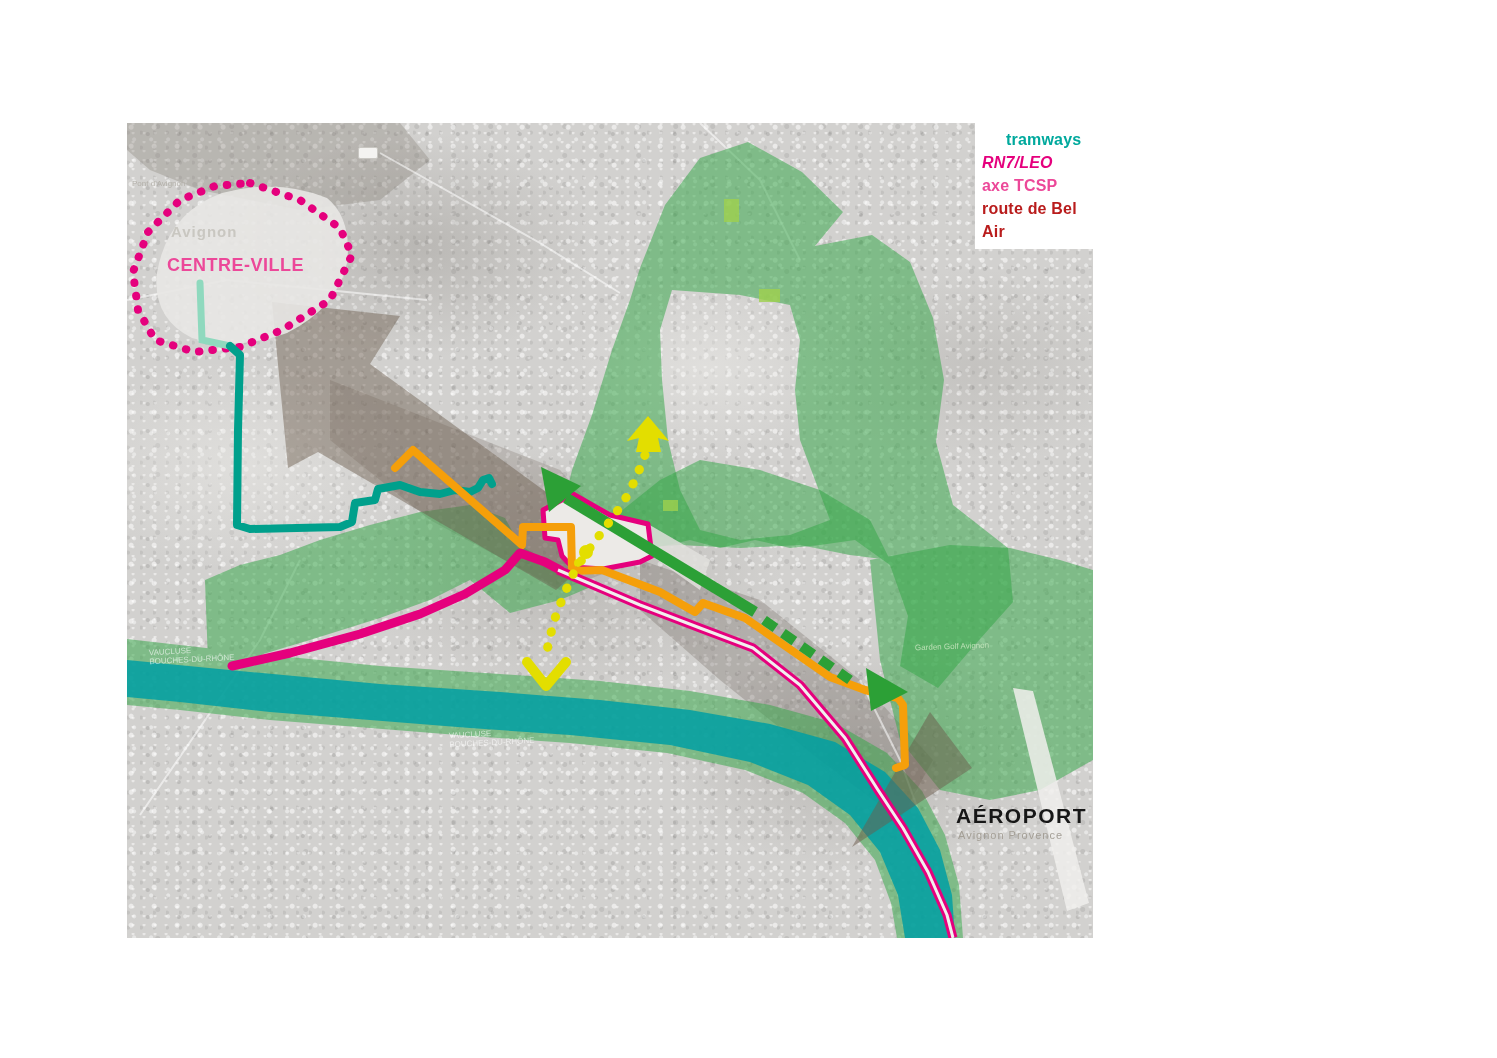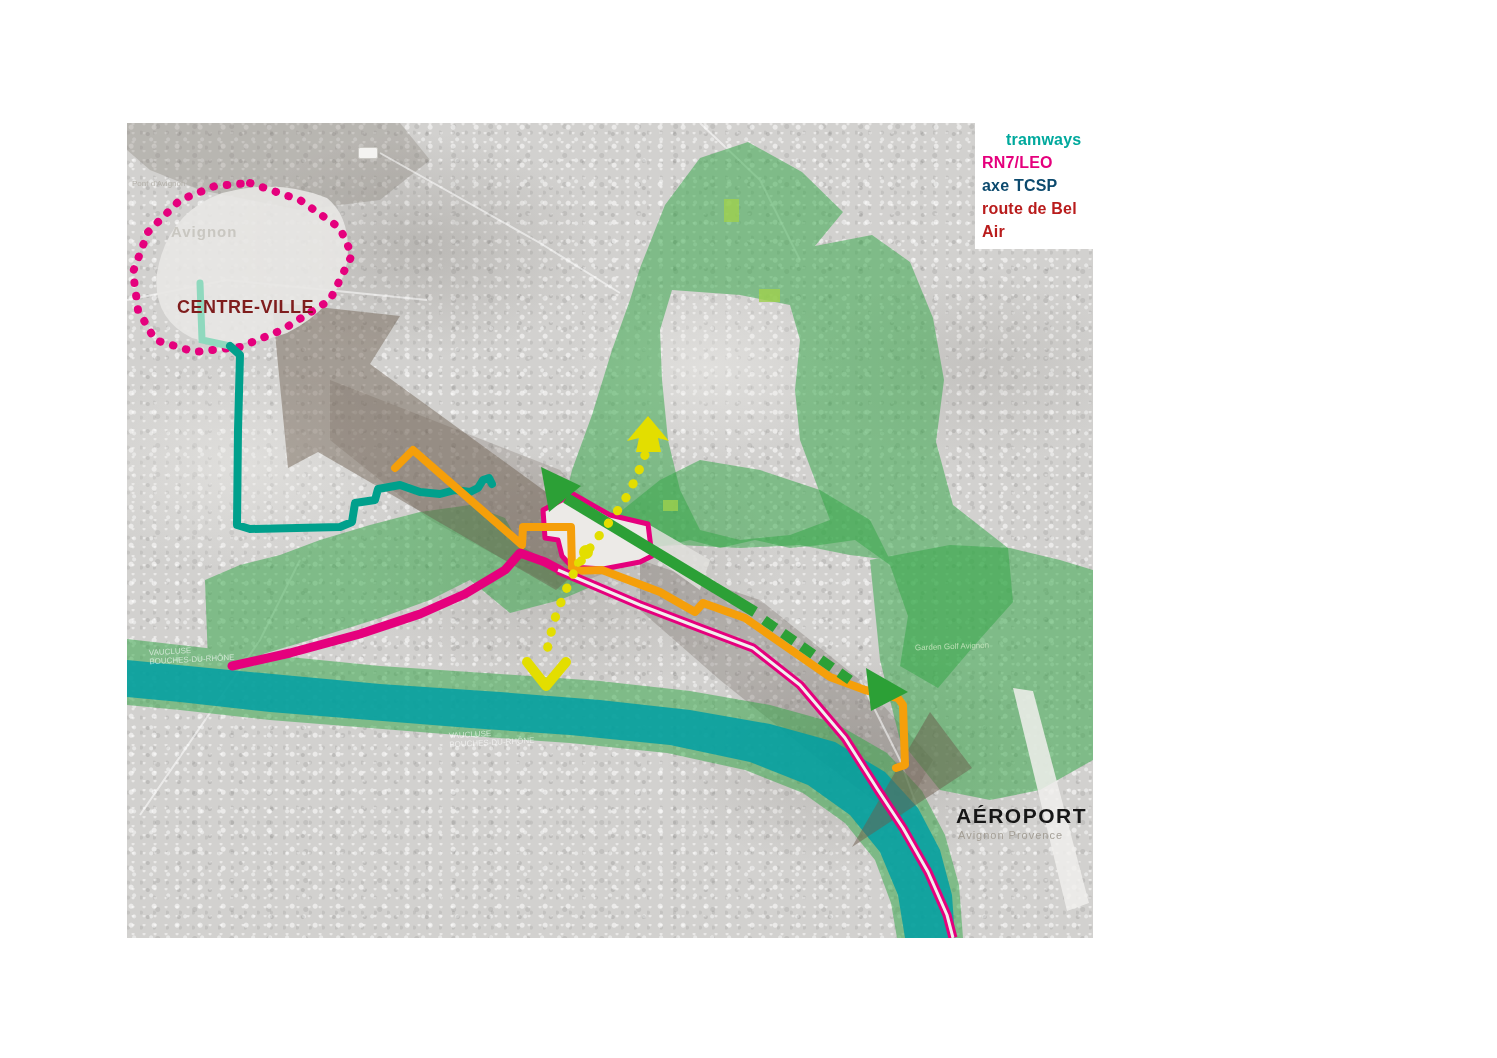--- a/index.html
+++ b/index.html
@@ -20,21 +20,21 @@
     background-image:
       radial-gradient(ellipse 260px 160px at 30% 15%, rgba(120,115,108,.28), transparent 70%),
       radial-gradient(ellipse 300px 180px at 46% 55%, rgba(110,104,96,.22), transparent 70%),
       radial-gradient(ellipse 280px 160px at 76% 78%, rgba(105,98,90,.22), transparent 70%),
       radial-gradient(ellipse 220px 140px at 88% 30%, rgba(140,136,130,.20), transparent 70%),
       radial-gradient(ellipse 240px 150px at 12% 42%, rgba(235,234,231,.55), transparent 70%),
       radial-gradient(ellipse 200px 130px at 60% 30%, rgba(238,237,234,.5), transparent 70%);}
   svg.overlay{position:absolute;inset:0;display:block;}
   .maplabel{position:absolute;white-space:nowrap;}
   .lbl-avignon{left:44px;top:100px;font-size:15px;font-weight:bold;color:#c9c7c1;letter-spacing:1px;}
-  .lbl-cv{left:50px;top:132px;font-size:18px;font-weight:bold;color:#7f1d1d;letter-spacing:.5px;margin-top:42px;}
+  .lbl-cv{left:40px;top:132px;font-size:18px;font-weight:bold;color:#ec4899;letter-spacing:.5px;}
   .lbl-aero{left:829px;top:681px;font-size:21px;font-weight:800;color:#171717;letter-spacing:1.5px;text-align:right;}
   .lbl-aero-sub{left:831px;top:706px;font-size:11px;color:#a49f96;letter-spacing:1px;text-align:center;}
   .lbl-pont{left:5px;top:56px;font-size:8px;color:#b3b0a9;}
   .lbl-dept{font-size:8px;color:rgba(255,255,255,.62);line-height:9px;transform:rotate(-3deg);}
   .lbl-dept1{left:22px;top:523px;}
   .lbl-dept2{left:322px;top:606px;}
   .lbl-golf{left:788px;top:519px;font-size:8px;color:rgba(196,228,188,.9);transform:rotate(-2deg);}
   .badge{position:absolute;left:231px;top:24px;width:18px;height:10px;background:#f4f3f1;
          border:1px solid #c9c7c2;border-radius:2px;}
   .legend{position:absolute;left:848px;top:0;width:118px;min-height:100px;background:#ffffff;
@@ -137,18 +137,18 @@
     </div>
     <div class="maplabel lbl-dept lbl-dept2">
       <div>VAUCLUSE</div>
       <div>BOUCHES-DU-RHÔNE</div>
     </div>
     <div class="maplabel lbl-golf">Garden Golf Avignon</div>
     <div class="badge"></div>
 
     <div class="legend">
       <div class="legend-item" style="color: rgb(0, 169, 157); margin-left: 24px;">tramways</div>
-      <div class="legend-item" style="color: rgb(229, 0, 125);">RN7/LEO</div>
-      <div class="legend-item" style="color: #0c4a6e;">axe TCSP</div>
+      <div class="legend-item" style="color: rgb(229, 0, 125); font-style: italic;">RN7/LEO</div>
+      <div class="legend-item" style="color: #ec4899;">axe TCSP</div>
       <div class="legend-item" style="color: #b91c1c;">route de Bel Air</div>
     </div>
   </div>
 </div>
 
 </body></html>

